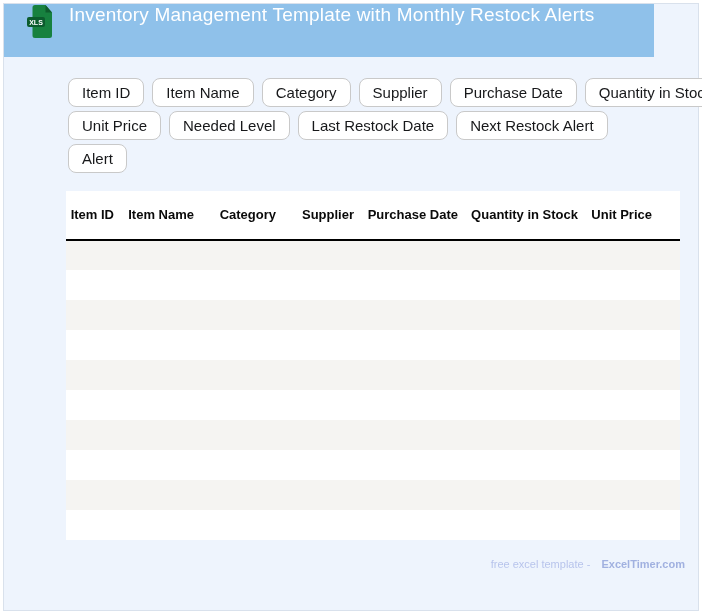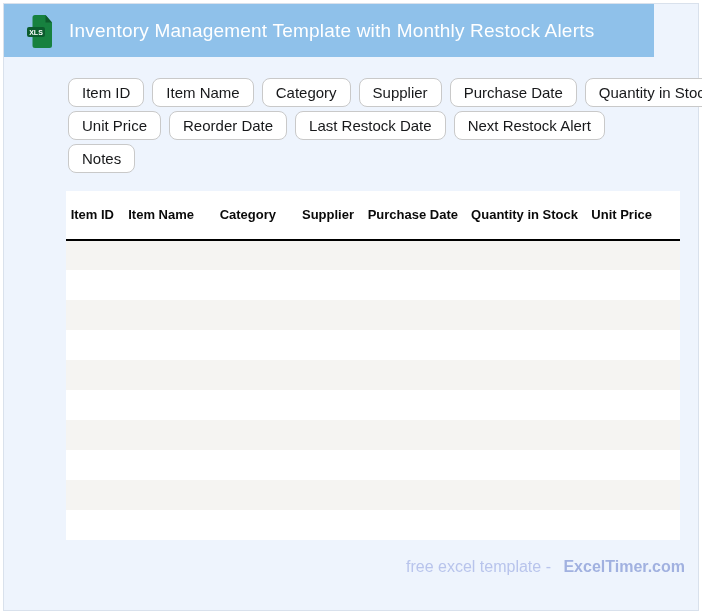--- a/index.html
+++ b/index.html
@@ -17,21 +17,21 @@
     background: #eef4fd;
     border: 1px solid #d9e1ec;
   }
   
   .topbar {
     position: absolute;
     top: 0; left: 0;
     width: 650px; height: 53px;
     background: #8fc1ea;
     display: flex;
-    align-items: center;
+    align-items: flex-start;
     padding-left: 23px;
   }
   .file-icon { width: 26px; height: 34px; flex: 0 0 auto; }
   .topbar-title {
     color: #ffffff;
     font-size: 19px;
     font-weight: 500;
     letter-spacing: 0.2px;
     margin-left: 16px;
     white-space: nowrap;
@@ -79,21 +79,21 @@
     padding: 0 10px 0 0;
     border-bottom: 2px solid #000000;
   }
   .grid tbody td { height: 30px; }
   .grid tbody tr:nth-child(odd)  td { background: #f5f4f2; }
   .grid tbody tr:nth-child(even) td { background: #ffffff; }
   
   .footer {
     position: absolute;
     top: 554px; right: 13px;
-    font-size: 16px;
+    font-size: 11px;
     white-space: nowrap;
   }
   .footer-label { color: #b8c4ec; font-weight: 400; }
   .footer-brand { color: #a1b1e0; font-weight: bold; margin-left: 8px; text-decoration: none; }
 </style>
 </head>
 <body>
 
 <div class="panel">
 
@@ -111,26 +111,26 @@
     <div class="chip-row">
       <span class="chip">Item ID</span>
       <span class="chip">Item Name</span>
       <span class="chip">Category</span>
       <span class="chip">Supplier</span>
       <span class="chip">Purchase Date</span>
       <span class="chip">Quantity in Stock</span>
     </div>
     <div class="chip-row">
       <span class="chip">Unit Price</span>
-      <span class="chip">Reorder Date</span>
+      <span class="chip">Needed Level</span>
       <span class="chip">Last Restock Date</span>
       <span class="chip">Next Restock Alert</span>
     </div>
     <div class="chip-row">
-      <span class="chip">Notes</span>
+      <span class="chip">Alert</span>
     </div>
   </div>
 
   <table class="grid">
     <colgroup>
       <col style="width:58px">
         <col style="width:80px">
         <col style="width:82px">
         <col style="width:78px">
       <col style="width:104px">

